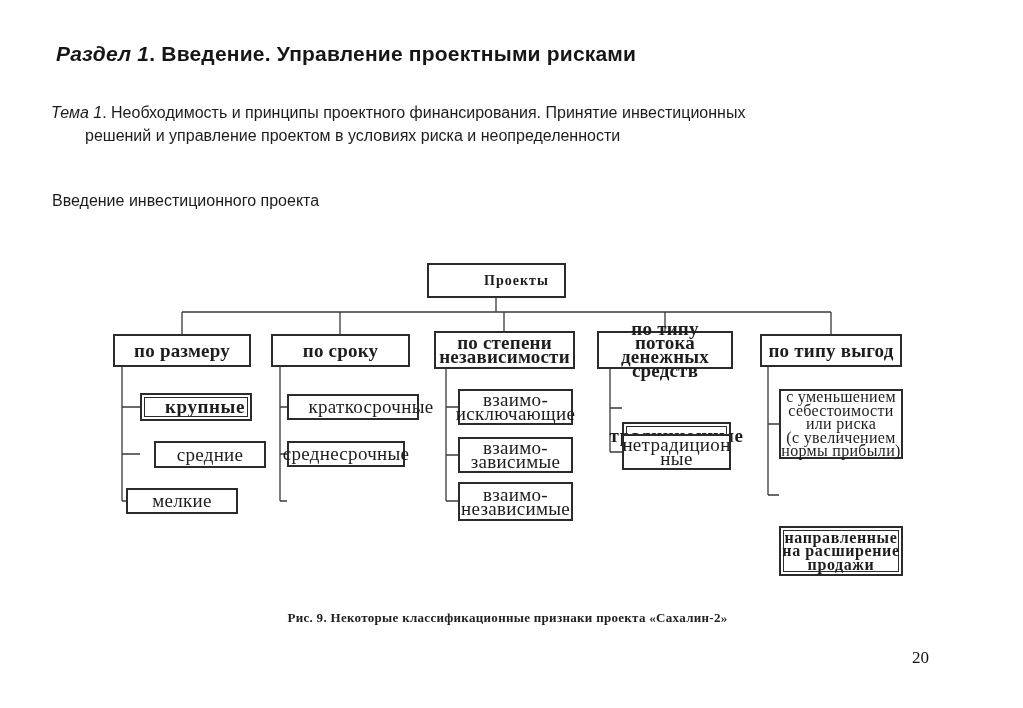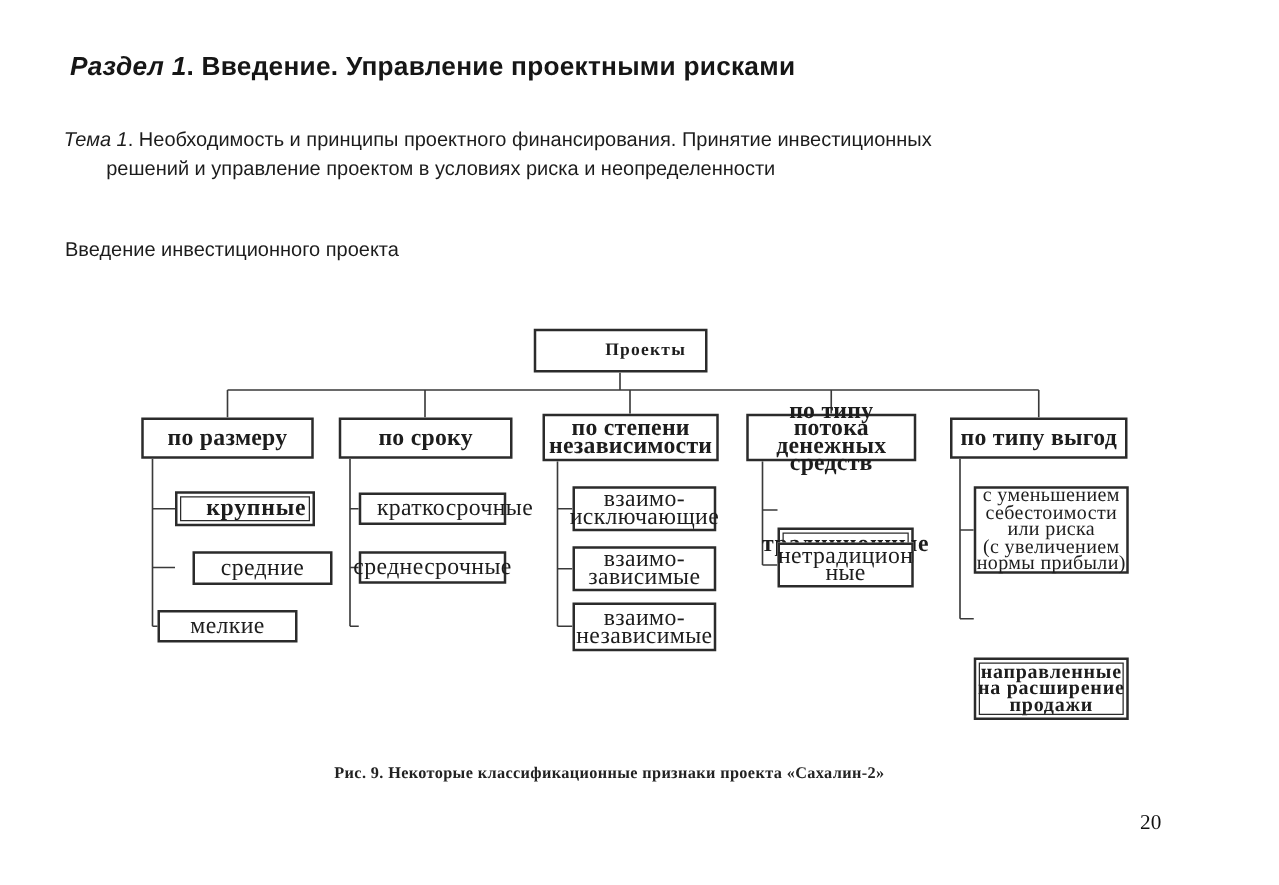--- a/index.html
+++ b/index.html
@@ -57,20 +57,21 @@
     border:1px solid #2b2b2b;pointer-events:none;
   }
 
   
   .caption{
     position:absolute;left:0;top:610px;width:975px;margin:0;
     text-align:center;
     font-family:"Liberation Serif",serif;
     font-size:13px;font-weight:bold;letter-spacing:0.3px;
     color:#222222;
+    padding-left:20px;
   }
   .pagenum{
     position:absolute;left:912px;top:648px;
     font-family:"Liberation Serif",serif;
     font-size:17px;color:#111111;
   }
 </style>
 </head>
 <body>
 
@@ -108,21 +109,21 @@
   <div class="box cat" style="left:434px;top:331px;width:141px;height:38px;">по степени
 независимости</div>
   <div class="box cat" style="left:597px;top:331px;width:136px;height:38px;">по типу потока
 денежных средств</div>
   <div class="box cat" style="left:760px;top:334px;width:142px;height:33px;">по типу выгод</div>
 
   <div class="box leaf emph" style="left:140px;top:393px;width:112px;height:28px;padding-left:18px;">крупные</div>
   <div class="box leaf" style="left:154px;top:441px;width:112px;height:27px;">средние</div>
   <div class="box leaf" style="left:126px;top:488px;width:112px;height:26px;">мелкие</div>
 
-  <div class="box leaf" style="left:287px;top:394px;width:118px;height:26px;padding-left:36px;">краткосрочные</div>
+  <div class="box leaf" style="left:287px;top:394px;width:132px;height:26px;padding-left:36px;">краткосрочные</div>
   <div class="box leaf" style="left:287px;top:441px;width:118px;height:26px;">среднесрочные</div>
 
   <div class="box leaf" style="left:458px;top:389px;width:115px;height:36px;">взаимо-
 исключающие</div>
   <div class="box leaf" style="left:458px;top:437px;width:115px;height:36px;">взаимо-
 зависимые</div>
   <div class="box leaf" style="left:458px;top:482px;width:115px;height:39px;">взаимо-
 независимые</div>
 
   <div class="box leaf emph" style="left:622px;top:394px;width:109px;height:28px;">традиционные</div>

